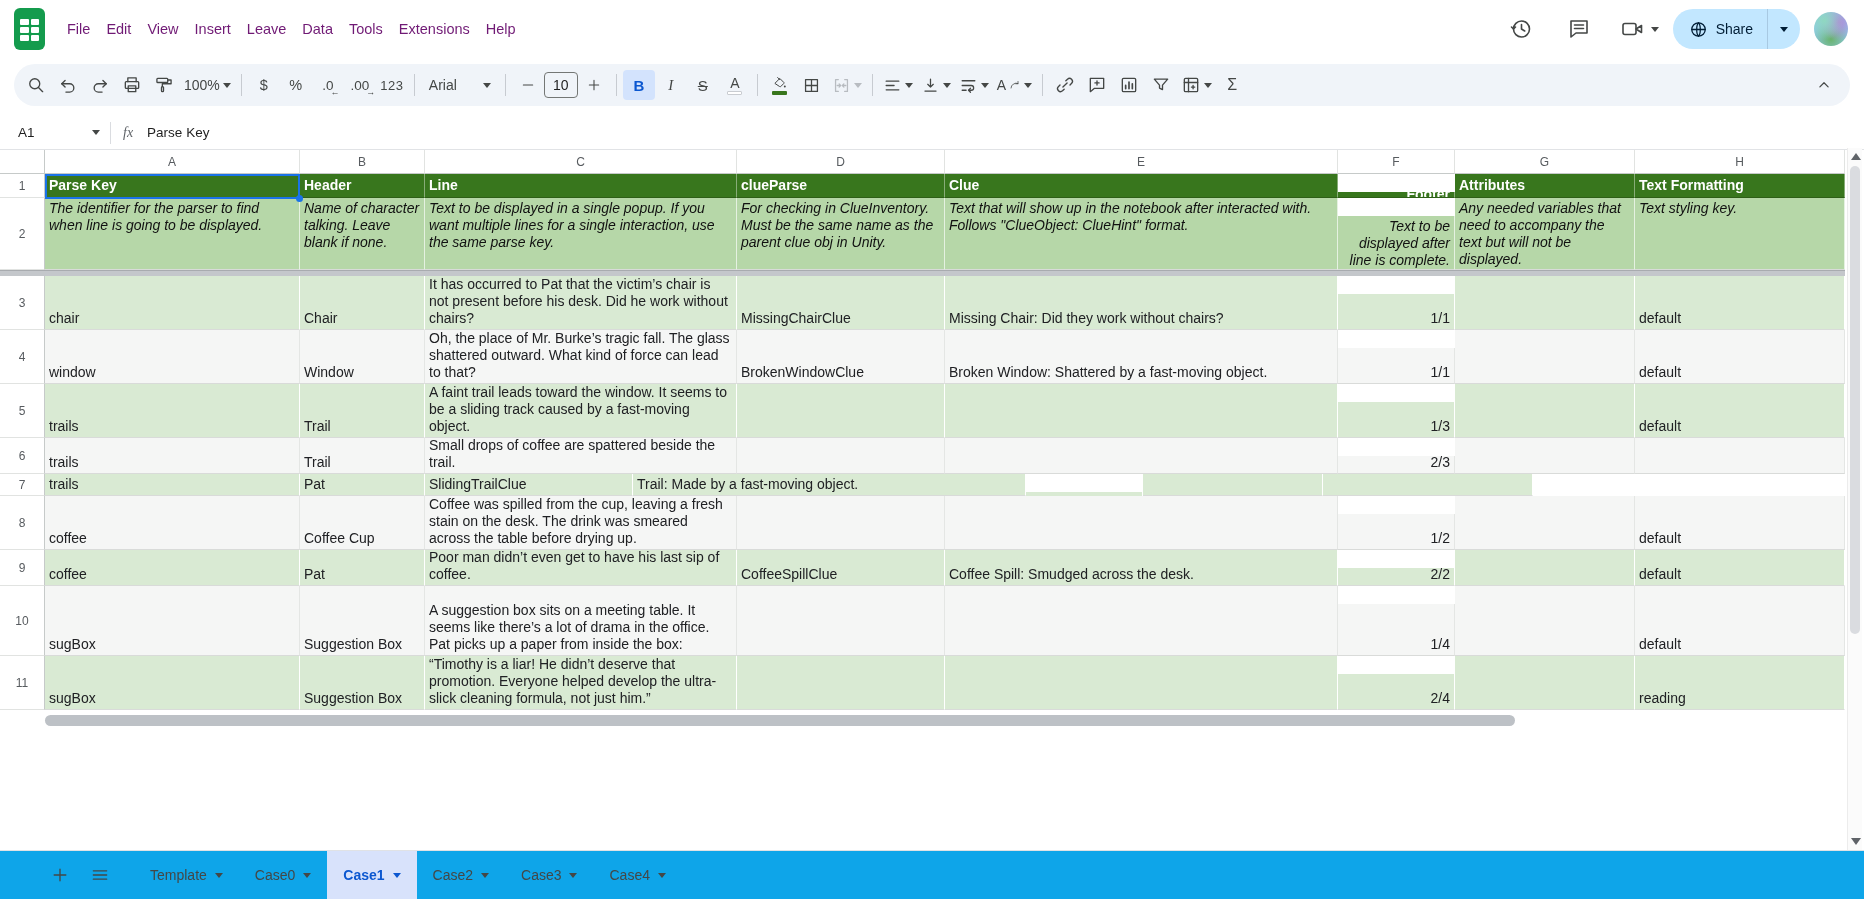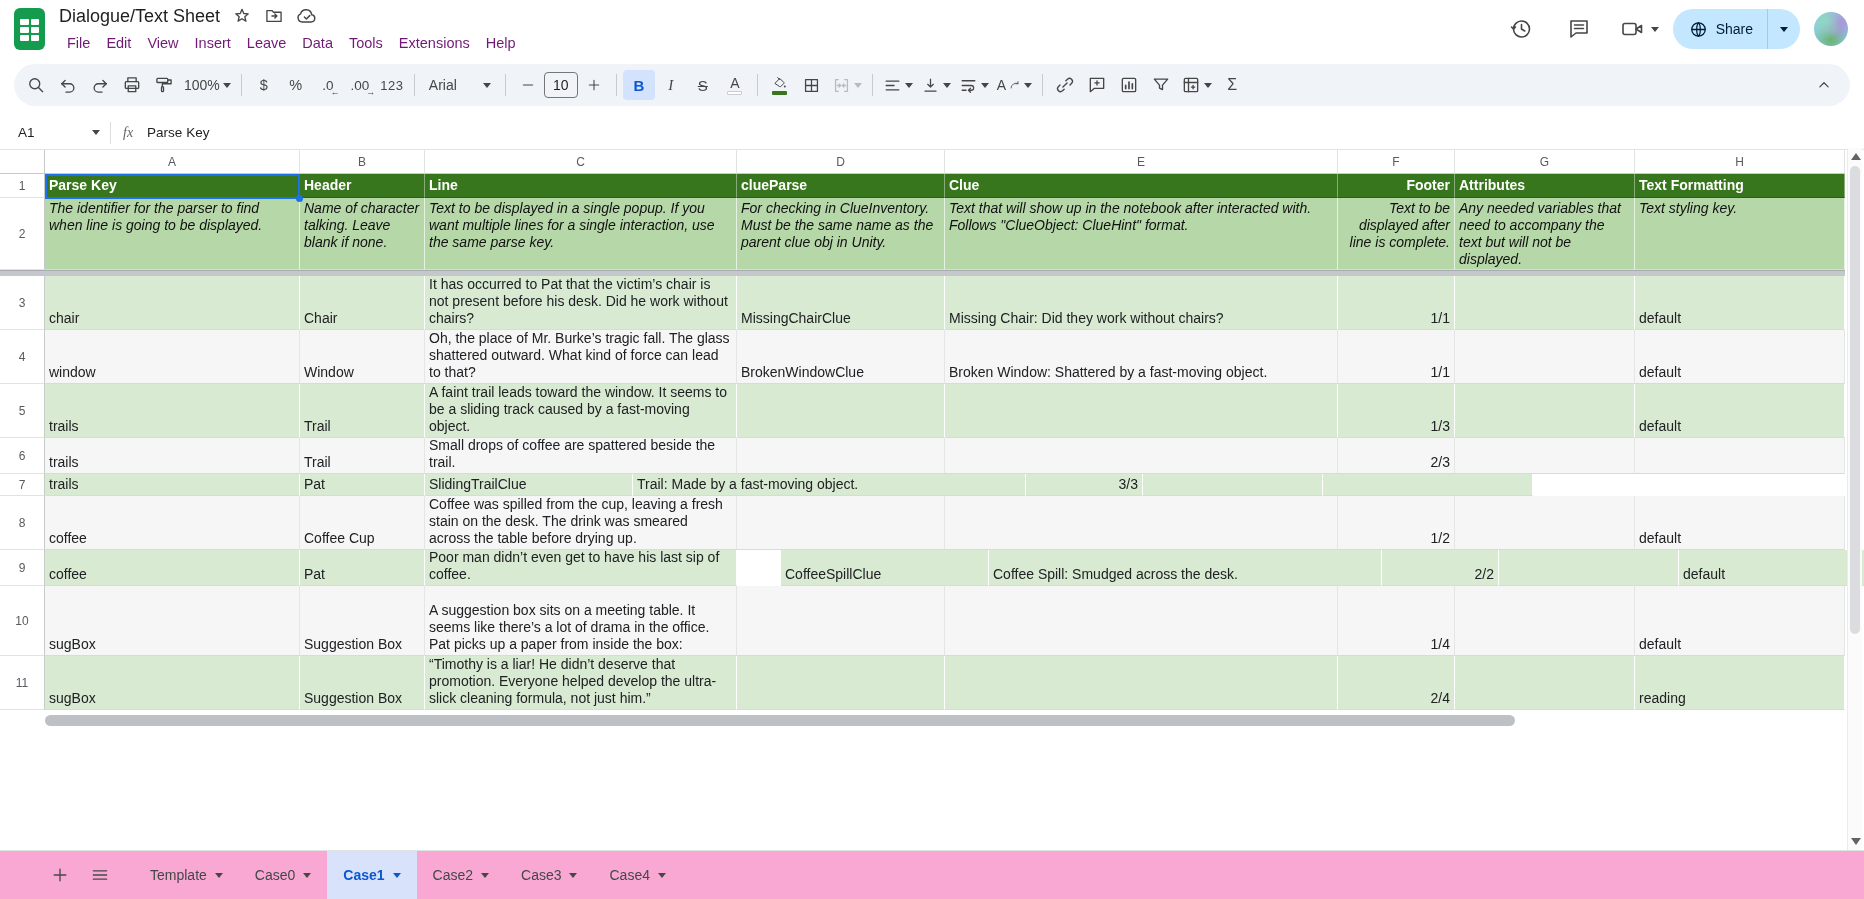--- a/index.html
+++ b/index.html
@@ -83,37 +83,37 @@
                 border-right:1px solid #c6cac9; border-bottom:1px solid #e1e3e1; }
   .cell { flex:none; padding:2px 4px; font-size:14px; line-height:17px; overflow:hidden;
           display:flex; align-items:flex-end; border-right:1px solid #e3e5e3; border-bottom:1px solid #d9dbd9;
           word-break:normal; }
   .r-head .cell { background:#38761d; color:#fff; font-weight:700; align-items:center;
                   border-right-color:rgba(255,255,255,0.4); border-bottom-color:#2e5e17; }
   .r-desc .cell { background:#b6d7a8; font-style:italic; align-items:flex-start; color:#111;
                   border-right-color:rgba(255,255,255,0.65); line-height:17px; }
   .band-a .cell { background:#d9ead3; border-right-color:#ffffff; }
   .band-b .cell { background:#f5f6f5; border-right-color:#e4e6e4; }
-  .cell.align-r { justify-content:flex-end; text-align:right; }
+  .cell.align-r { justify-content:flex-end; text-align:right;margin-top:18px; }
   .freeze-divider { height:6px; background:#c4c7cb; border-top:1px solid #a8abaf; }
   #sel-overlay { position:absolute; border:2px solid #1a73e8; pointer-events:none; }
   #sel-handle { position:absolute; width:7px; height:7px; border-radius:50%; background:#1a73e8; pointer-events:none; }
 
   
   .hscroll { position:relative; width:1845px; height:12px; margin-top:5px; }
   .hthumb { position:absolute; left:45px; top:0; width:1470px; height:11px; background:#bdc1c6; border-radius:6px; }
   .vscroll { position:absolute; top:148px; right:2px; width:15px; height:702px; background:#fbfbfb;
              border-left:1px solid #ececec; }
   .vthumb { position:absolute; top:18px; left:2px; width:10px; height:468px; background:#dadce0; border-radius:6px; }
   .varrow { position:absolute; left:3px; width:0; height:0; border-left:5px solid transparent; border-right:5px solid transparent; }
   .varrow.up { top:5px; border-bottom:7px solid #5f6368; }
   .varrow.down { bottom:5px; border-top:7px solid #5f6368; }
 
   
-  .bottombar { position:absolute; left:0; right:0; bottom:0; height:49px; background:#f9a8d4;
+  .bottombar { position:absolute; left:0; right:0; bottom:0; height:49px; background:#0ea5e9;
                border-top:1px solid #e0e2e5; display:flex; align-items:center; padding-left:40px; }
   .bb-btn { width:40px; height:40px; border:none; background:transparent; color:#444746;
             display:flex; align-items:center; justify-content:center; }
   .tabs { display:flex; align-items:stretch; height:48px; margin-left:14px; }
   .sheet-tab { display:flex; align-items:center; gap:8px; padding:0 16px; font-size:14px;
                color:#444746; font-weight:500; cursor:default; }
   .sheet-tab.active { background:#d8e2fb; color:#0b57d0; font-weight:700; }
 </style>
 </head>
 <body>
@@ -125,40 +125,20 @@
       <div class="logo-grid">
           <i></i>
           <i></i>
           <i></i>
           <i></i>
           <i></i>
           <i></i>
         </div>
     </div>
     <div class="title-block">
-      <div class="title-row">
-        <span class="doc-title">Dialogue/Text Sheet</span>
-        <span class="t-icon">
-          <svg class="ic" width="20" height="20" viewBox="0 0 24 24">
-              <path d="M12 4l2.1 5 5.4.4-4.1 3.5 1.3 5.3L12 15.3l-4.7 2.9 1.3-5.3L4.5 9.4l5.4-.4z"></path>
-            </svg>
-        </span>
-        <span class="t-icon">
-          <svg class="ic" width="20" height="20" viewBox="0 0 24 24">
-              <path d="M3.5 5.5h6l2 2h9v11h-17z"></path>
-              <path d="M9.5 12h6M13 9.5l2.5 2.5-2.5 2.5"></path>
-            </svg>
-        </span>
-        <span class="t-icon">
-          <svg class="ic" width="22" height="22" viewBox="0 0 24 24">
-              <path d="M7 18.5h9.5a4 4 0 0 0 .6-7.95A6.2 6.2 0 0 0 5 9.7a4.6 4.6 0 0 0 2 8.8z"></path>
-              <path d="M9.2 13.2l2.1 2.1 3.7-3.7"></path>
-            </svg>
-        </span>
-      </div>
       <nav class="menus" id="menus">
           <span class="menu-item">File</span>
           <span class="menu-item">Edit</span>
           <span class="menu-item">View</span>
           <span class="menu-item">Insert</span>
           <span class="menu-item">Leave</span>
           <span class="menu-item">Data</span>
           <span class="menu-item">Tools</span>
           <span class="menu-item">Extensions</span>
           <span class="menu-item">Help</span>
@@ -482,21 +462,21 @@
         <div class="cell" style="width: 393px;"></div>
         <div class="cell align-r" style="width: 117px;">1/2</div>
         <div class="cell" style="width: 180px;"></div>
         <div class="cell" style="width: 210px;">default</div>
       </div>
       <div class="grid-row band-a" style="height: 36px;">
         <div class="row-header">9</div>
         <div class="cell" style="width: 255px;">coffee</div>
         <div class="cell" style="width: 125px;">Pat</div>
         <div class="cell" style="width: 312px;">Poor man didn’t even get to have his last sip of coffee.</div>
-        <div class="cell" style="width: 208px; margin-left: 44px;">CoffeeSpillClue</div>
+        <div class="cell" style="width: 208px;">CoffeeSpillClue</div>
         <div class="cell" style="width: 393px;">Coffee Spill: Smudged across the desk.</div>
         <div class="cell align-r" style="width: 117px;">2/2</div>
         <div class="cell" style="width: 180px;"></div>
         <div class="cell" style="width: 210px;">default</div>
       </div>
       <div class="grid-row band-b" style="height: 70px;">
         <div class="row-header">10</div>
         <div class="cell" style="width: 255px;">sugBox</div>
         <div class="cell" style="width: 125px;">Suggestion Box</div>
         <div class="cell" style="width: 312px;">A suggestion box sits on a meeting table. It seems like there’s a lot of drama in the office. Pat picks up a paper from inside the box:</div>

